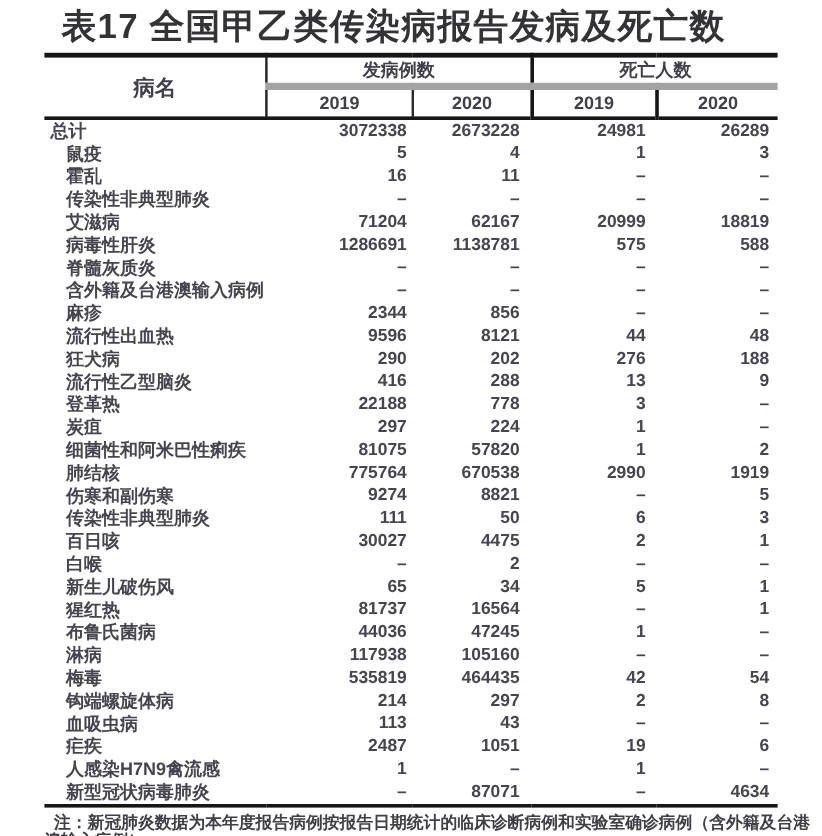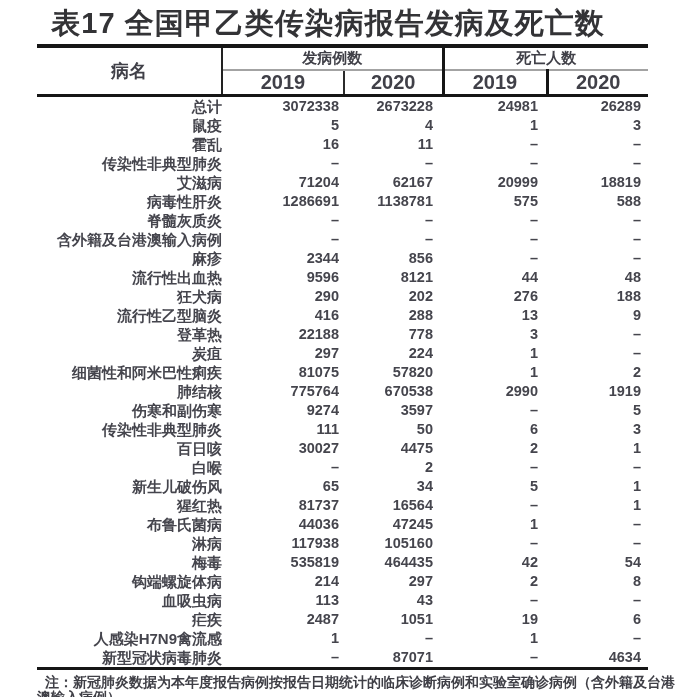--- a/index.html
+++ b/index.html
@@ -36,39 +36,39 @@
   }
 
   thead { border-bottom: 3px solid #161616; }
   thead th {
     font-weight: bold;
     color: #404048;
     padding: 0;
     text-align: center;
     vertical-align: middle;
   }
-  .th-group { height: 21px; font-size: 15px; border-bottom: 2px solid #a3a3a3; }
+  .th-group { height: 21px; font-size: 15px; border-bottom: 6px solid #a3a3a3; }
   .th-disease { font-size: 18px; border-right: 2.5px solid #222222; }
   .th-cases  { border-right: 3.5px solid #161616; }
-  .th-year { height: 22px; font-size: 20px; }
+  .th-year { height: 22px; font-size: 15px; }
   .y-cases-2019  { border-right: 2px solid #2b2b2b; }
   .y-cases-2020  { border-right: 3.5px solid #161616; }
   .y-deaths-2019 { border-right: 3.5px solid #161616; }
 
   tbody td {
     padding: 0;
     height: 19px;
     line-height: 19px;
     font-weight: bold;
     font-size: 14.5px;
     color: #45454d;
     white-space: nowrap;
     overflow: hidden;
   }
-  td.name { text-align: right; padding-left: 18px; font-size: 15px; }
+  td.name { text-align: left; padding-left: 18px; font-size: 15px; }
   tr.total td.name { padding-left: 5px; }
   td.num  { text-align: right; }
   td.num1 { padding-right: 5px; }
   td.num2 { padding-right: 10px; }
   td.num3 { padding-right: 9px; }
   td.num4 { padding-right: 7px; }
 
   .note {
     margin: 5px 0 0 37px;
     width: 640px;
@@ -218,21 +218,21 @@
         <tr>
           <td class="name">肺结核</td>
           <td class="num num1">775764</td>
           <td class="num num2">670538</td>
           <td class="num num3">2990</td>
           <td class="num num4">1919</td>
         </tr>
         <tr>
           <td class="name">伤寒和副伤寒</td>
           <td class="num num1">9274</td>
-          <td class="num num2">3597</td>
+          <td class="num num2">8821</td>
           <td class="num num3">–</td>
           <td class="num num4">5</td>
         </tr>
         <tr>
           <td class="name">传染性非典型肺炎</td>
           <td class="num num1">111</td>
           <td class="num num2">50</td>
           <td class="num num3">6</td>
           <td class="num num4">3</td>
         </tr>

